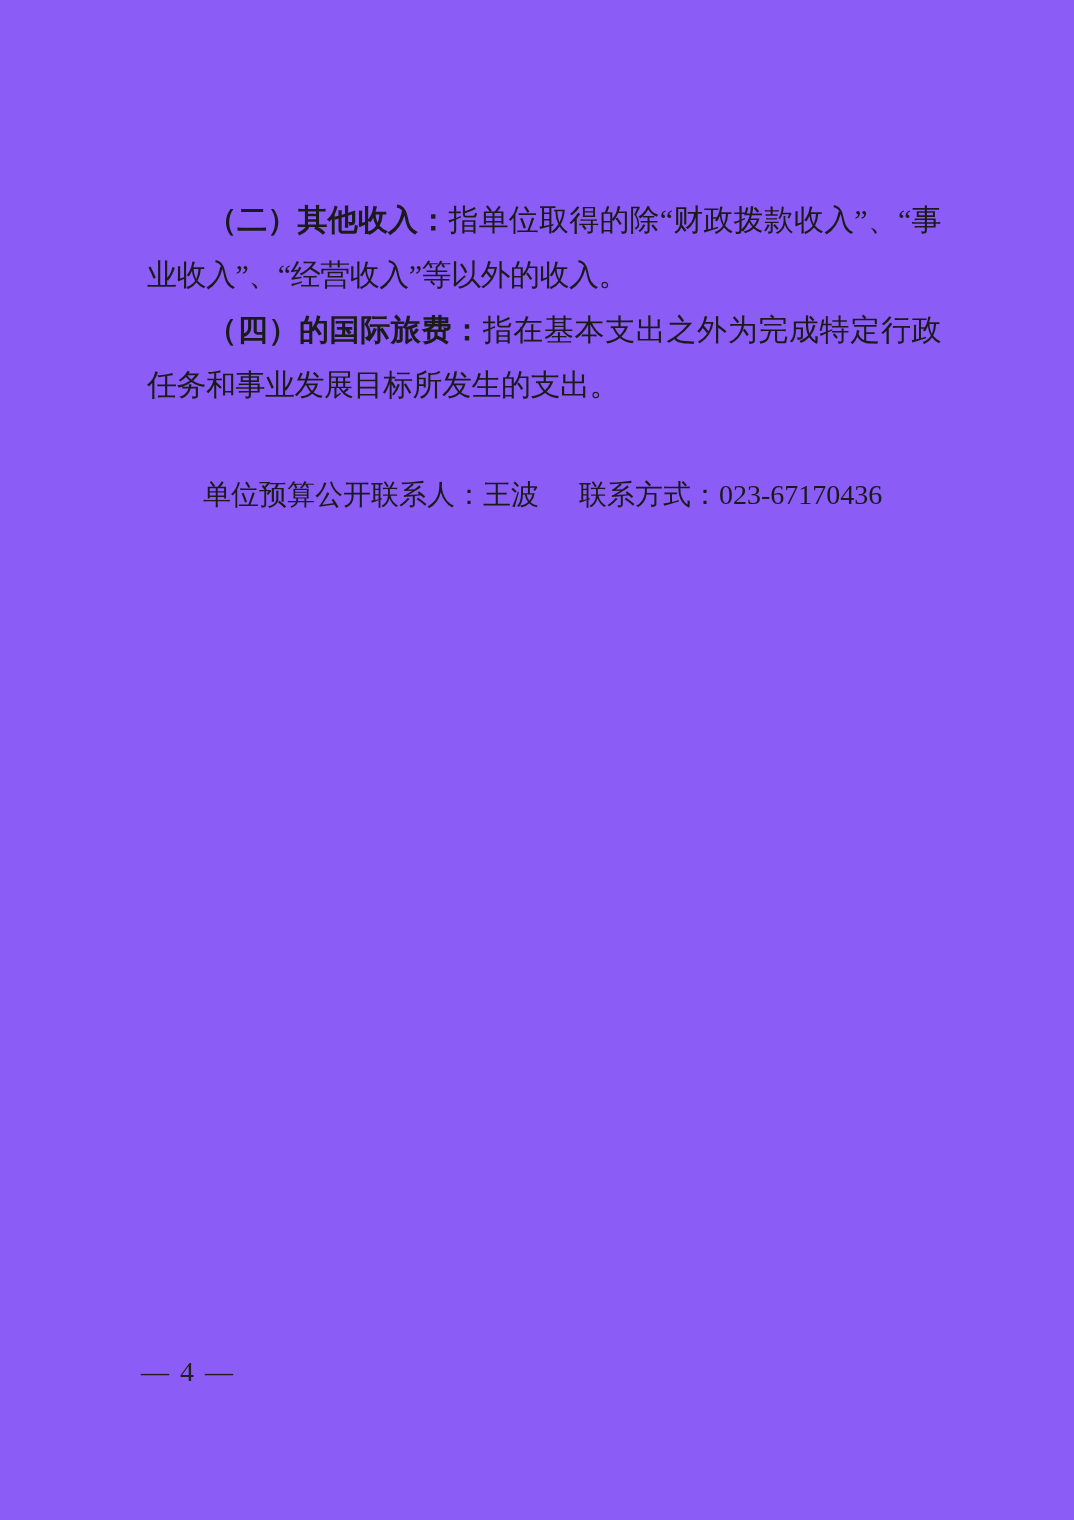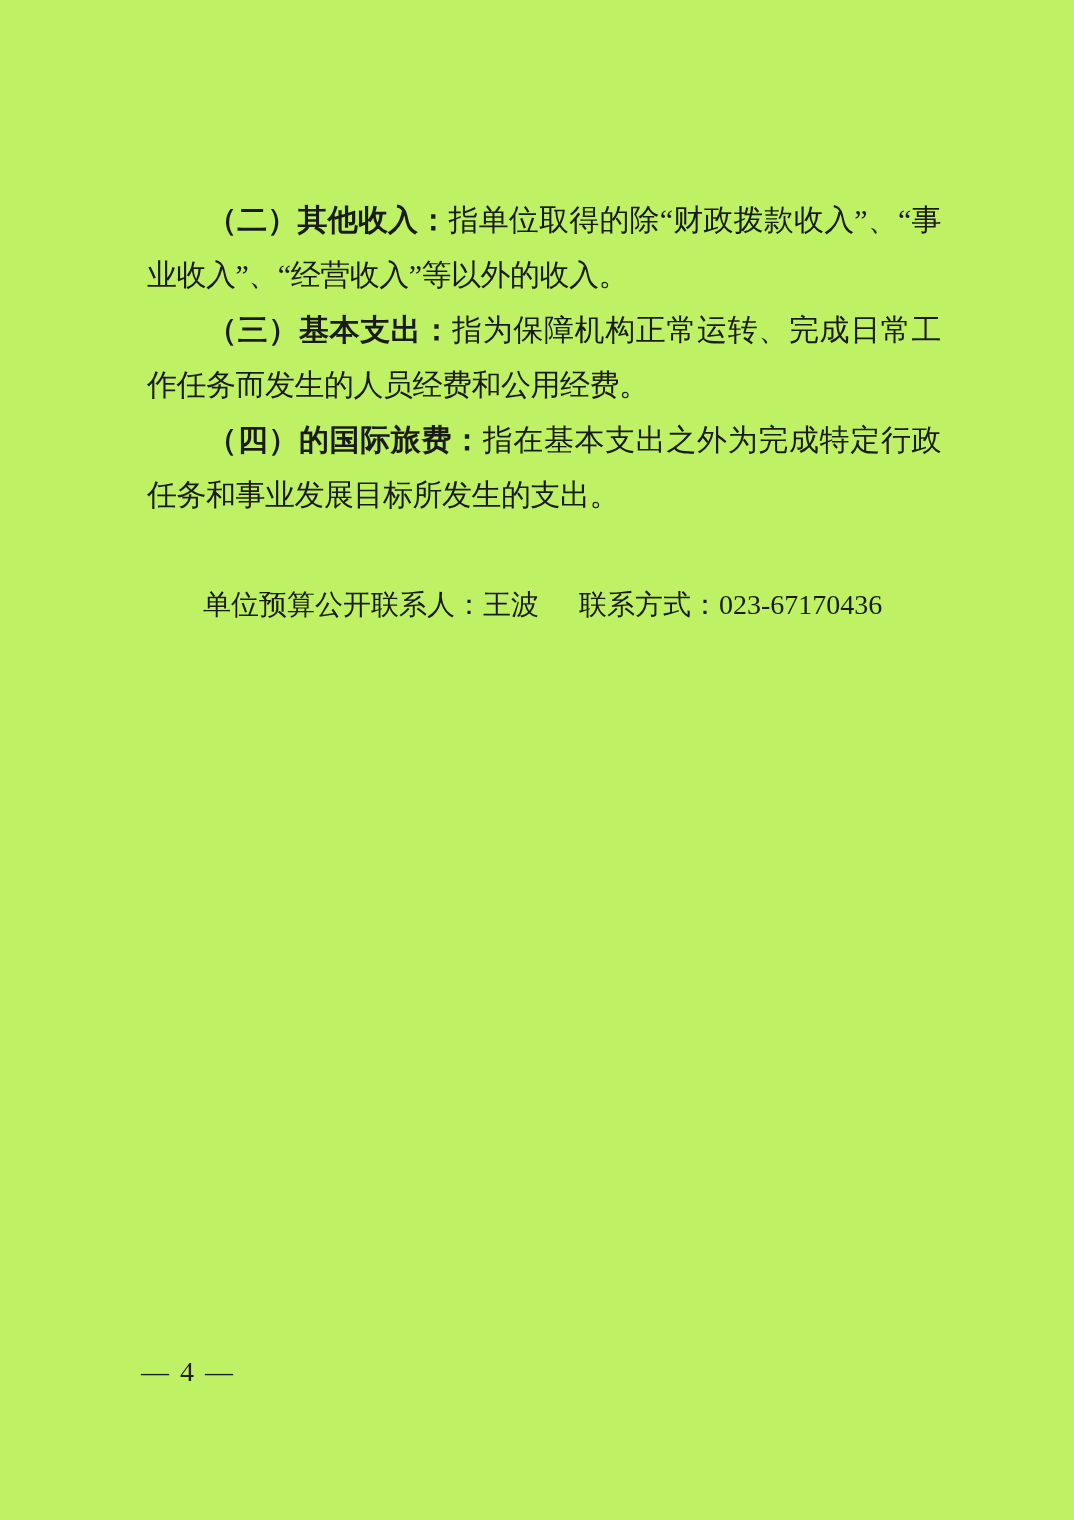--- a/index.html
+++ b/index.html
@@ -11,21 +11,21 @@
     height: 1520px;
     background: #ffffff;
     position: relative;
     font-family: "Liberation Serif", "DejaVu Serif", serif;
     color: #1a1a1a;
     overflow: hidden;
   }
   .page {
     position: absolute;
     inset: 0;
-    background: #bef264;
+    background: #8b5cf6;
   }
   .content {
     position: absolute;
     left: 147px;
     top: 192px;
     width: 794px;
   }
   .para {
     margin: 0;
     font-size: 30px;
@@ -60,21 +60,20 @@
   }
 </style>
 </head>
 <body>
 
 <div class="page">
   <main class="content">
 
     <p class="para"><span class="label">（二）其他收入：</span><span>指单位取得的除“财政拨款收入”、“事业收入”、“经营收入”等以外的收入。</span></p>
 
-    <p class="para"><span class="label">（三）基本支出：</span><span>指为保障机构正常运转、完成日常工作任务而发生的人员经费和公用经费。</span></p>
 
     <p class="para"><span class="label">（四）的国际旅费：</span><span>指在基本支出之外为完成特定行政任务和事业发展目标所发生的支出。</span></p>
 
 
     <p class="contact-line"><span>单位预算公开联系人：王波</span><span class="contact-gap"></span><span>联系方式：023-67170436</span></p>
 
   </main>
 
   <div class="page-footer"><span>— 4 —</span></div>
 </div>

